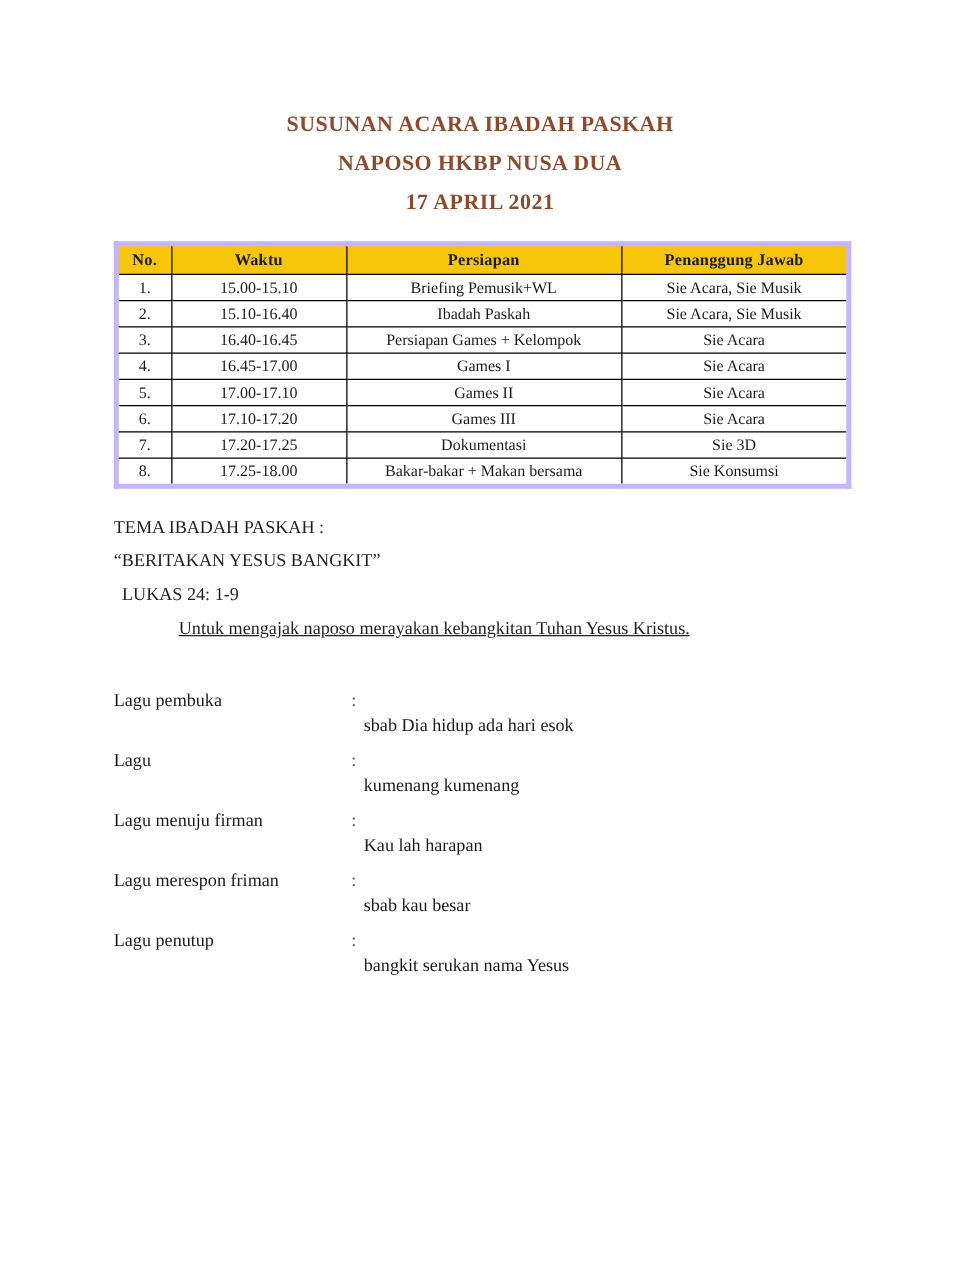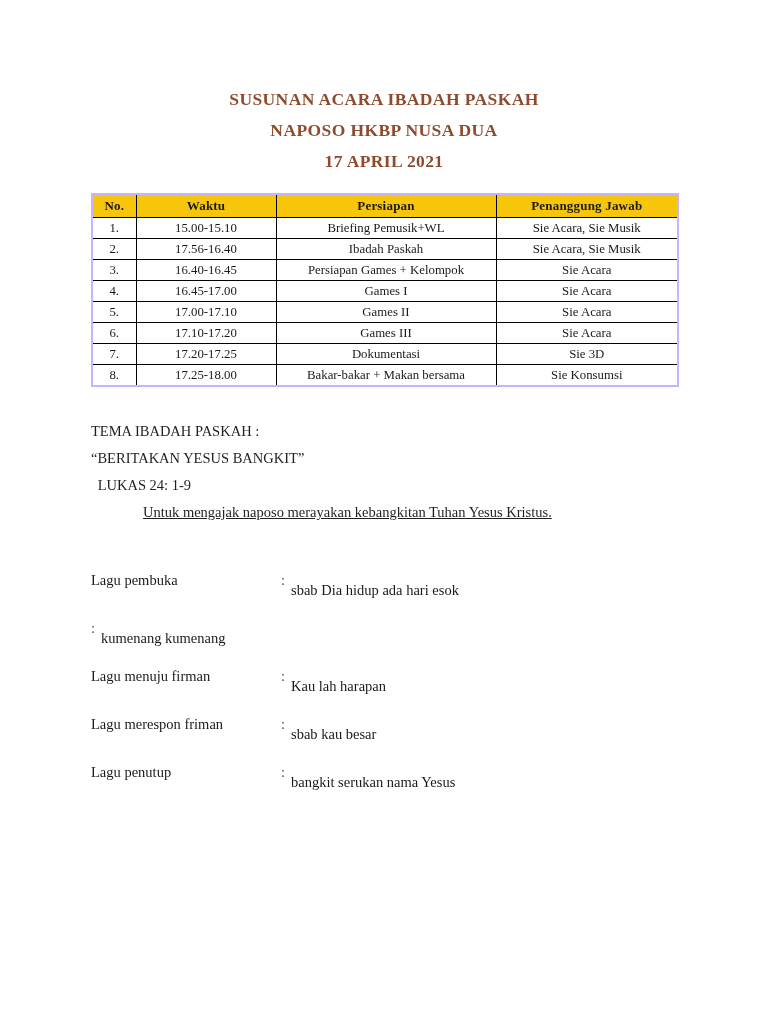--- a/index.html
+++ b/index.html
@@ -38,21 +38,21 @@
 
   
   .table-wrap {
     margin: 16px auto 0 auto;
     width: 586px;
   }
   table.schedule {
     border-collapse: collapse;
     width: 100%;
     table-layout: fixed;
-    border: 2px solid #c4b5fd;
+    border: 4px solid #c4b5fd;
   }
   table.schedule td,
   table.schedule th {
     border: 1px solid #000000;
     font-size: 12.8px;
     line-height: 14px;
     padding: 3px 4px;
     text-align: center;
     vertical-align: middle;
     height: 14px;
@@ -66,21 +66,21 @@
   }
   col.c-no    { width: 44px; }
   col.c-time  { width: 140px; }
   col.c-act   { width: 220px; }
   col.c-resp  { width: 182px; }
 
   
   .body-text {
     margin: 0 auto;
     width: 586px;
-    padding-top: 31px;
+    padding-top: 18px;
     font-size: 14.5px;
     line-height: 27px;
     color: #1f1f1f;
   }
   .body-line {
     white-space: pre;
   }
   .line-indent {
     padding-left: 52px;
     text-decoration: underline;
@@ -92,21 +92,21 @@
   
   .songs {
     margin: 0 auto;
     width: 586px;
     padding-top: 30px;
     font-size: 14.5px;
     line-height: 28px;
   }
   .song-row {
     display: flex;
-    align-items: center;
+    align-items: flex-start;
   }
   .song-label {
     width: 190px;
     flex: 0 0 190px;
     white-space: nowrap;
   }
   .song-sep {
     width: 10px;
     flex: 0 0 10px;
     color: #555;
@@ -145,21 +145,21 @@
       </thead>
       <tbody>
         <tr>
           <td>1.</td>
           <td>15.00-15.10</td>
           <td>Briefing Pemusik+WL</td>
           <td>Sie Acara, Sie Musik</td>
         </tr>
         <tr>
           <td>2.</td>
-          <td>17.56-16.40</td>
+          <td>15.10-16.40</td>
           <td>Ibadah Paskah</td>
           <td>Sie Acara, Sie Musik</td>
         </tr>
         <tr>
           <td>3.</td>
           <td>16.40-16.45</td>
           <td>Persiapan Games + Kelompok</td>
           <td>Sie Acara</td>
         </tr>
         <tr>
@@ -203,20 +203,21 @@
     <div class="body-line line-indent">Untuk mengajak naposo merayakan kebangkitan Tuhan Yesus Kristus.</div>
   </div>
 
   <div class="songs">
     <div class="song-row">
       <span class="song-label">Lagu pembuka</span>
       <span class="song-sep">:</span>
       <span class="song-value">sbab Dia hidup ada hari esok</span>
     </div>
     <div class="song-row">
+      <span class="song-label">Lagu</span>
       <span class="song-sep">:</span>
       <span class="song-value">kumenang kumenang</span>
     </div>
     <div class="song-row">
       <span class="song-label">Lagu menuju firman</span>
       <span class="song-sep">:</span>
       <span class="song-value">Kau lah harapan</span>
     </div>
     <div class="song-row">
       <span class="song-label">Lagu merespon friman</span>

